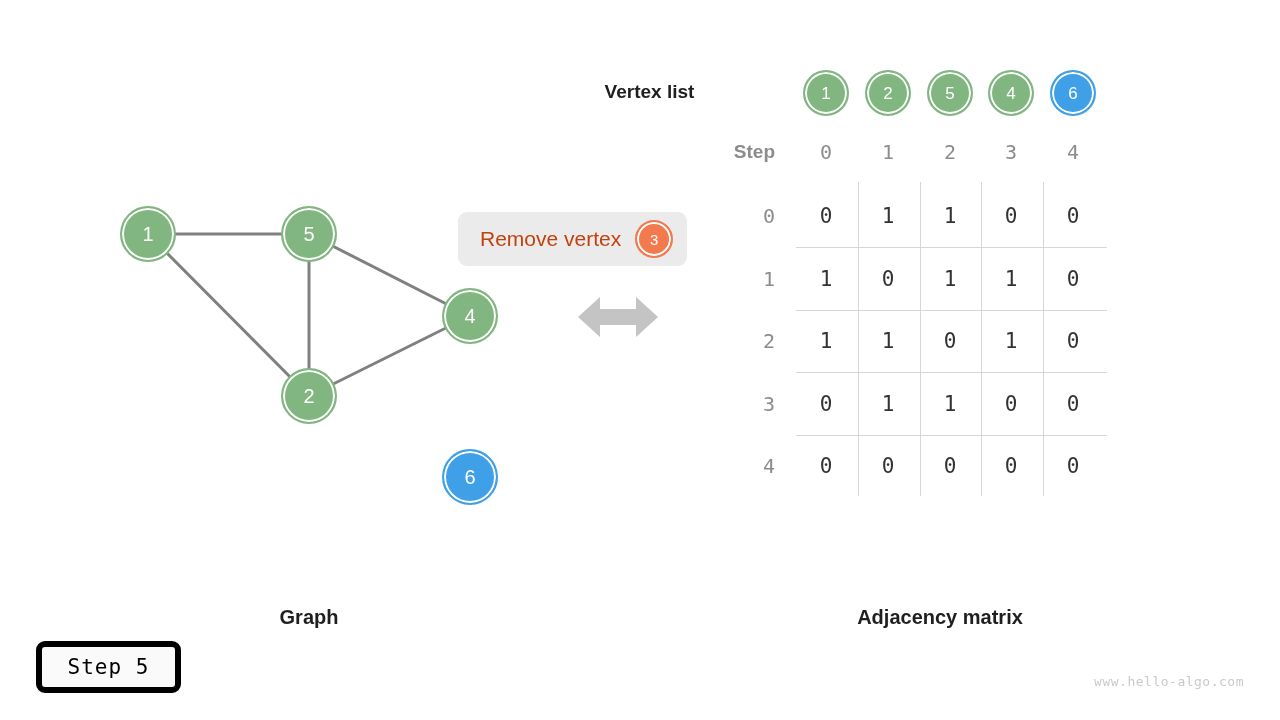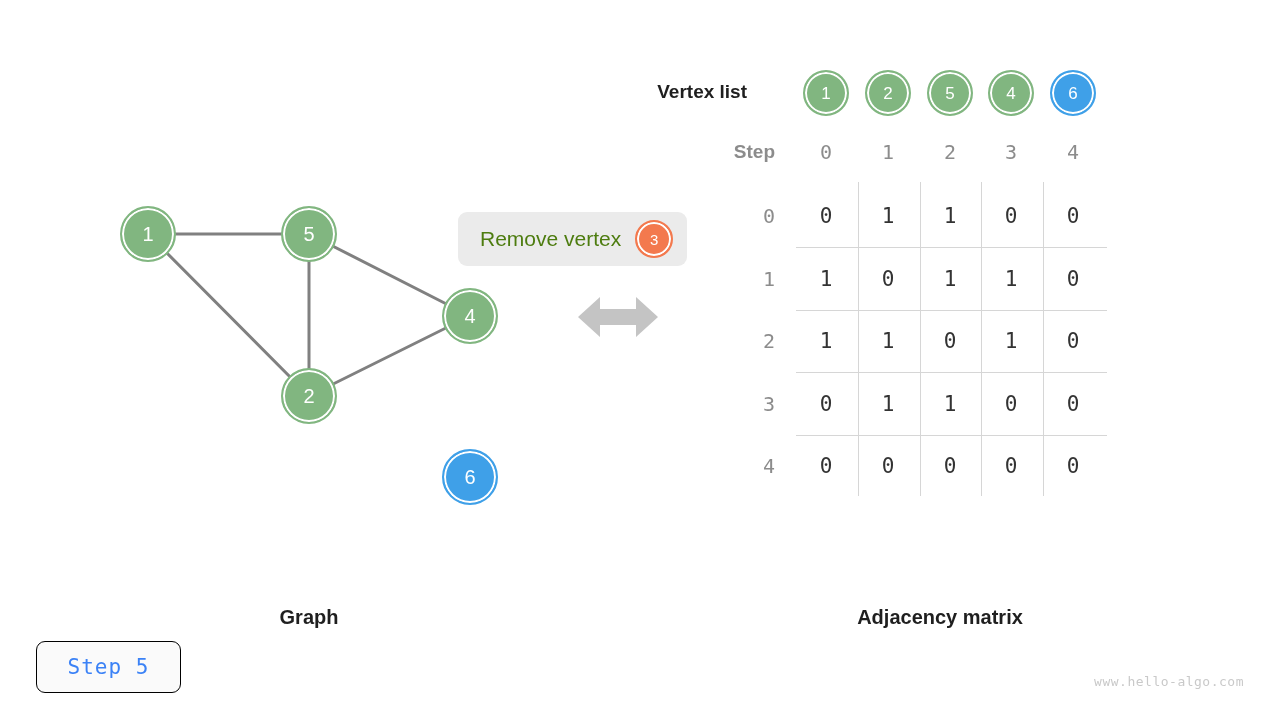--- a/index.html
+++ b/index.html
@@ -86,21 +86,21 @@
     height: 54px;
     padding: 0 14px 0 22px;
     border-radius: 9px;
     background: #ebebeb;
     display: flex;
     align-items: center;
     gap: 14px;
   }
   #op-chip .chip-text {
     font-size: 21px;
-    color: #4d7c0f;
+    color: #c2410c;
     white-space: nowrap;
   }
   #op-chip .badge-node {
     position: relative;
     flex: 0 0 auto;
   }
 
   
   #double-arrow {
     position: absolute;
@@ -111,24 +111,24 @@
   }
 
   
   .panel-label {
     position: absolute;
     font-size: 19px;
     font-weight: bold;
     white-space: nowrap;
   }
   #vertex-list-label {
-    left: 512px;
+    left: 532px;
     top: 81px;
     width: 235px;
-    text-align: right;
+    text-align: center;
     color: #1f1f1f;
   }
   #index-label {
     left: 540px;
     top: 141px;
     width: 235px;
     text-align: right;
     color: #8c8c8c;
   }
   .index-cell {
@@ -187,29 +187,29 @@
   #caption-matrix { left: 840px; top: 606px; width: 200px; }
 
   
   #step-chip {
     position: absolute;
     left: 36px;
     top: 641px;
     width: 145px;
     height: 52px;
     box-sizing: border-box;
-    border: 1px solid #000000;
+    border: 6px solid #000000;
     border-radius: 9px;
     background: #fafafa;
     display: flex;
     align-items: center;
     justify-content: center;
     font-family: "DejaVu Sans Mono", monospace;
     font-size: 21px;
-    color: #3b82f6;
+    color: #000000;
     letter-spacing: 1px;
   }
 
   
   #watermark {
     position: absolute;
     right: 36px;
     top: 674px;
     font-family: "DejaVu Sans Mono", monospace;
     font-size: 13px;

